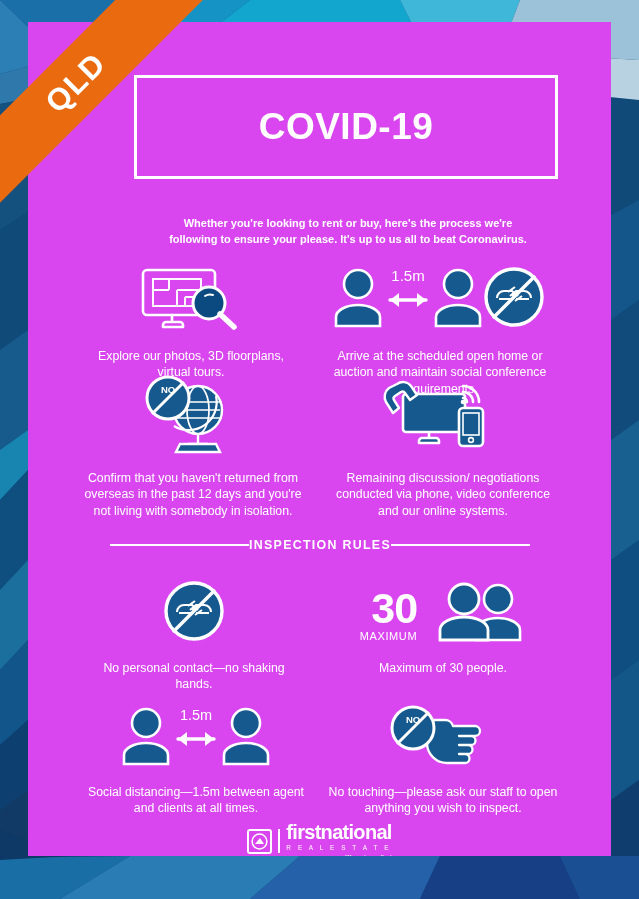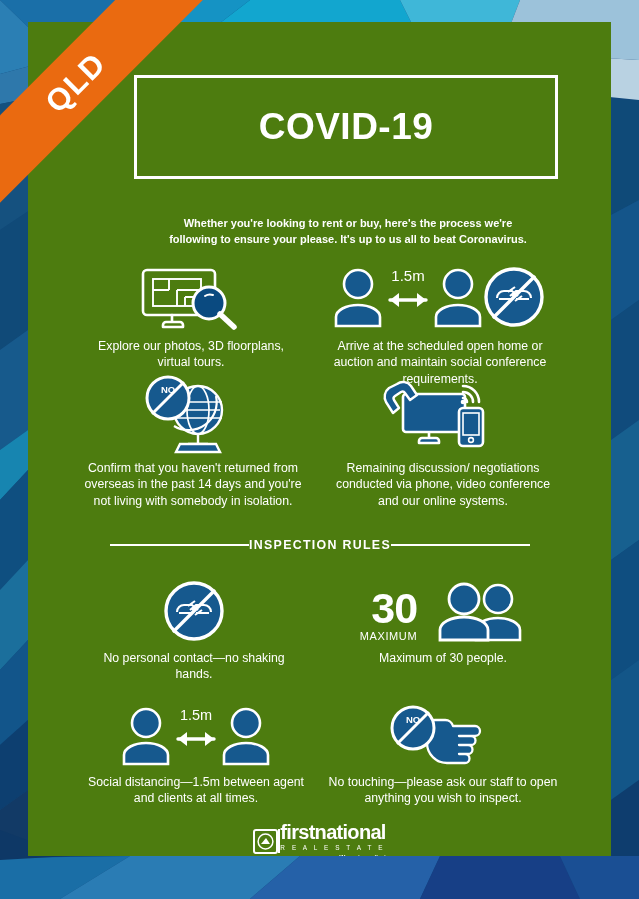--- a/index.html
+++ b/index.html
@@ -11,21 +11,21 @@
   }
 
   
   .bg { position:absolute; inset:0; background:#10487c; overflow:hidden; }
   .bg svg { position:absolute; inset:0; width:639px; height:899px; display:block; }
 
   
   .panel {
     position:absolute;
     left:28px; top:22px; width:583px; height:834px;
-    background:#4d7c0f;
+    background:#d946ef;
     overflow:hidden;
   }
 
   
   .ribbon-wrap {
     position:absolute; left:0; top:0; width:210px; height:210px;
     overflow:hidden; z-index:40; pointer-events:none;
   }
   .ribbon {
     position:absolute;
@@ -63,21 +63,21 @@
   .intro {
     position:absolute; left:70px; top:194px; width:500px;
     text-align:center; color:#fff;
     font-size:11px; font-weight:bold; line-height:1.45;
   }
 
   
   .cell { position:absolute; text-align:center; }
   .cell .icon { display:flex; align-items:flex-end; justify-content:center; }
   .cell .cap {
-    color:#ffffff; font-size:12.3px; line-height:1.34; margin-top:8px;
+    color:#ffffff; font-size:12.3px; line-height:1.34; margin-top:18px;
   }
 
   
   svg.ic { display:block; overflow:visible; }
 
   
   .divider {
     position:absolute; left:110px; top:538px; width:420px;
     display:flex; align-items:center; 
   }
@@ -94,21 +94,21 @@
     letter-spacing:-1px;
   }
   .max-lbl {
     color:#ffffff; font-size:11px; font-weight:normal; letter-spacing:0.6px;
     margin-top:2px;
   }
 
   
   .logo {
     position:absolute; left:0; right:0; top:822px;
-    display:flex; align-items:center; justify-content:center; 
+    display:flex; align-items:center; justify-content:center; gap:6px;
   }
   .logo-mark {
     width:25px; height:25px; border:2px solid #ffffff; border-radius:3px;
     display:flex; align-items:center; justify-content:center;
   }
   .logo-text { display:flex; flex-direction:column; align-items:flex-start; }
   .logo-name {
     color:#ffffff; font-size:20px; font-weight:bold; letter-spacing:-0.7px;
     line-height:1;
   }
@@ -246,21 +246,21 @@
           <path d="M6 44 a28 28 0 0 0 42 -30" fill="none" stroke="#ffffff" stroke-width="2.2"></path>
         </g>
 
         <g transform="translate(4,0)">
           <circle cx="26" cy="22" r="21" fill="#16598e" stroke="#ffffff" stroke-width="3"></circle>
           <path d="M11 37 L41 7" stroke="#ffffff" stroke-width="3" stroke-linecap="round"></path>
           <text x="26" y="17" fill="#ffffff" font-family="Liberation Sans, sans-serif" font-size="9.5" font-weight="bold" text-anchor="middle">NO</text>
         </g>
       </svg>
     </div>
-    <div class="cap">Confirm that you haven't returned from overseas in the past 14 days and you're not living with somebody in isolation.</div>
+    <div class="cap">Confirm that you haven't returned from overseas in the past 12 days and you're not living with somebody in isolation.</div>
   </div>
 
   <div class="cell" style="left:300px; top:352px; width:230px;">
     <div class="icon" style="height:78px;">
       <svg class="ic" width="120" height="76" viewBox="0 0 120 76">
 
         <g>
           <rect x="20" y="18" width="62" height="38" rx="3" fill="#16598e" stroke="#ffffff" stroke-width="2.6"></rect>
           <path d="M46 56 v6 M39 62 h14 a3 3 0 0 1 3 3 v2 h-20 v-2 a3 3 0 0 1 3 -3 z" fill="#16598e" stroke="#ffffff" stroke-width="2.6" stroke-linejoin="round"></path>
         </g>

